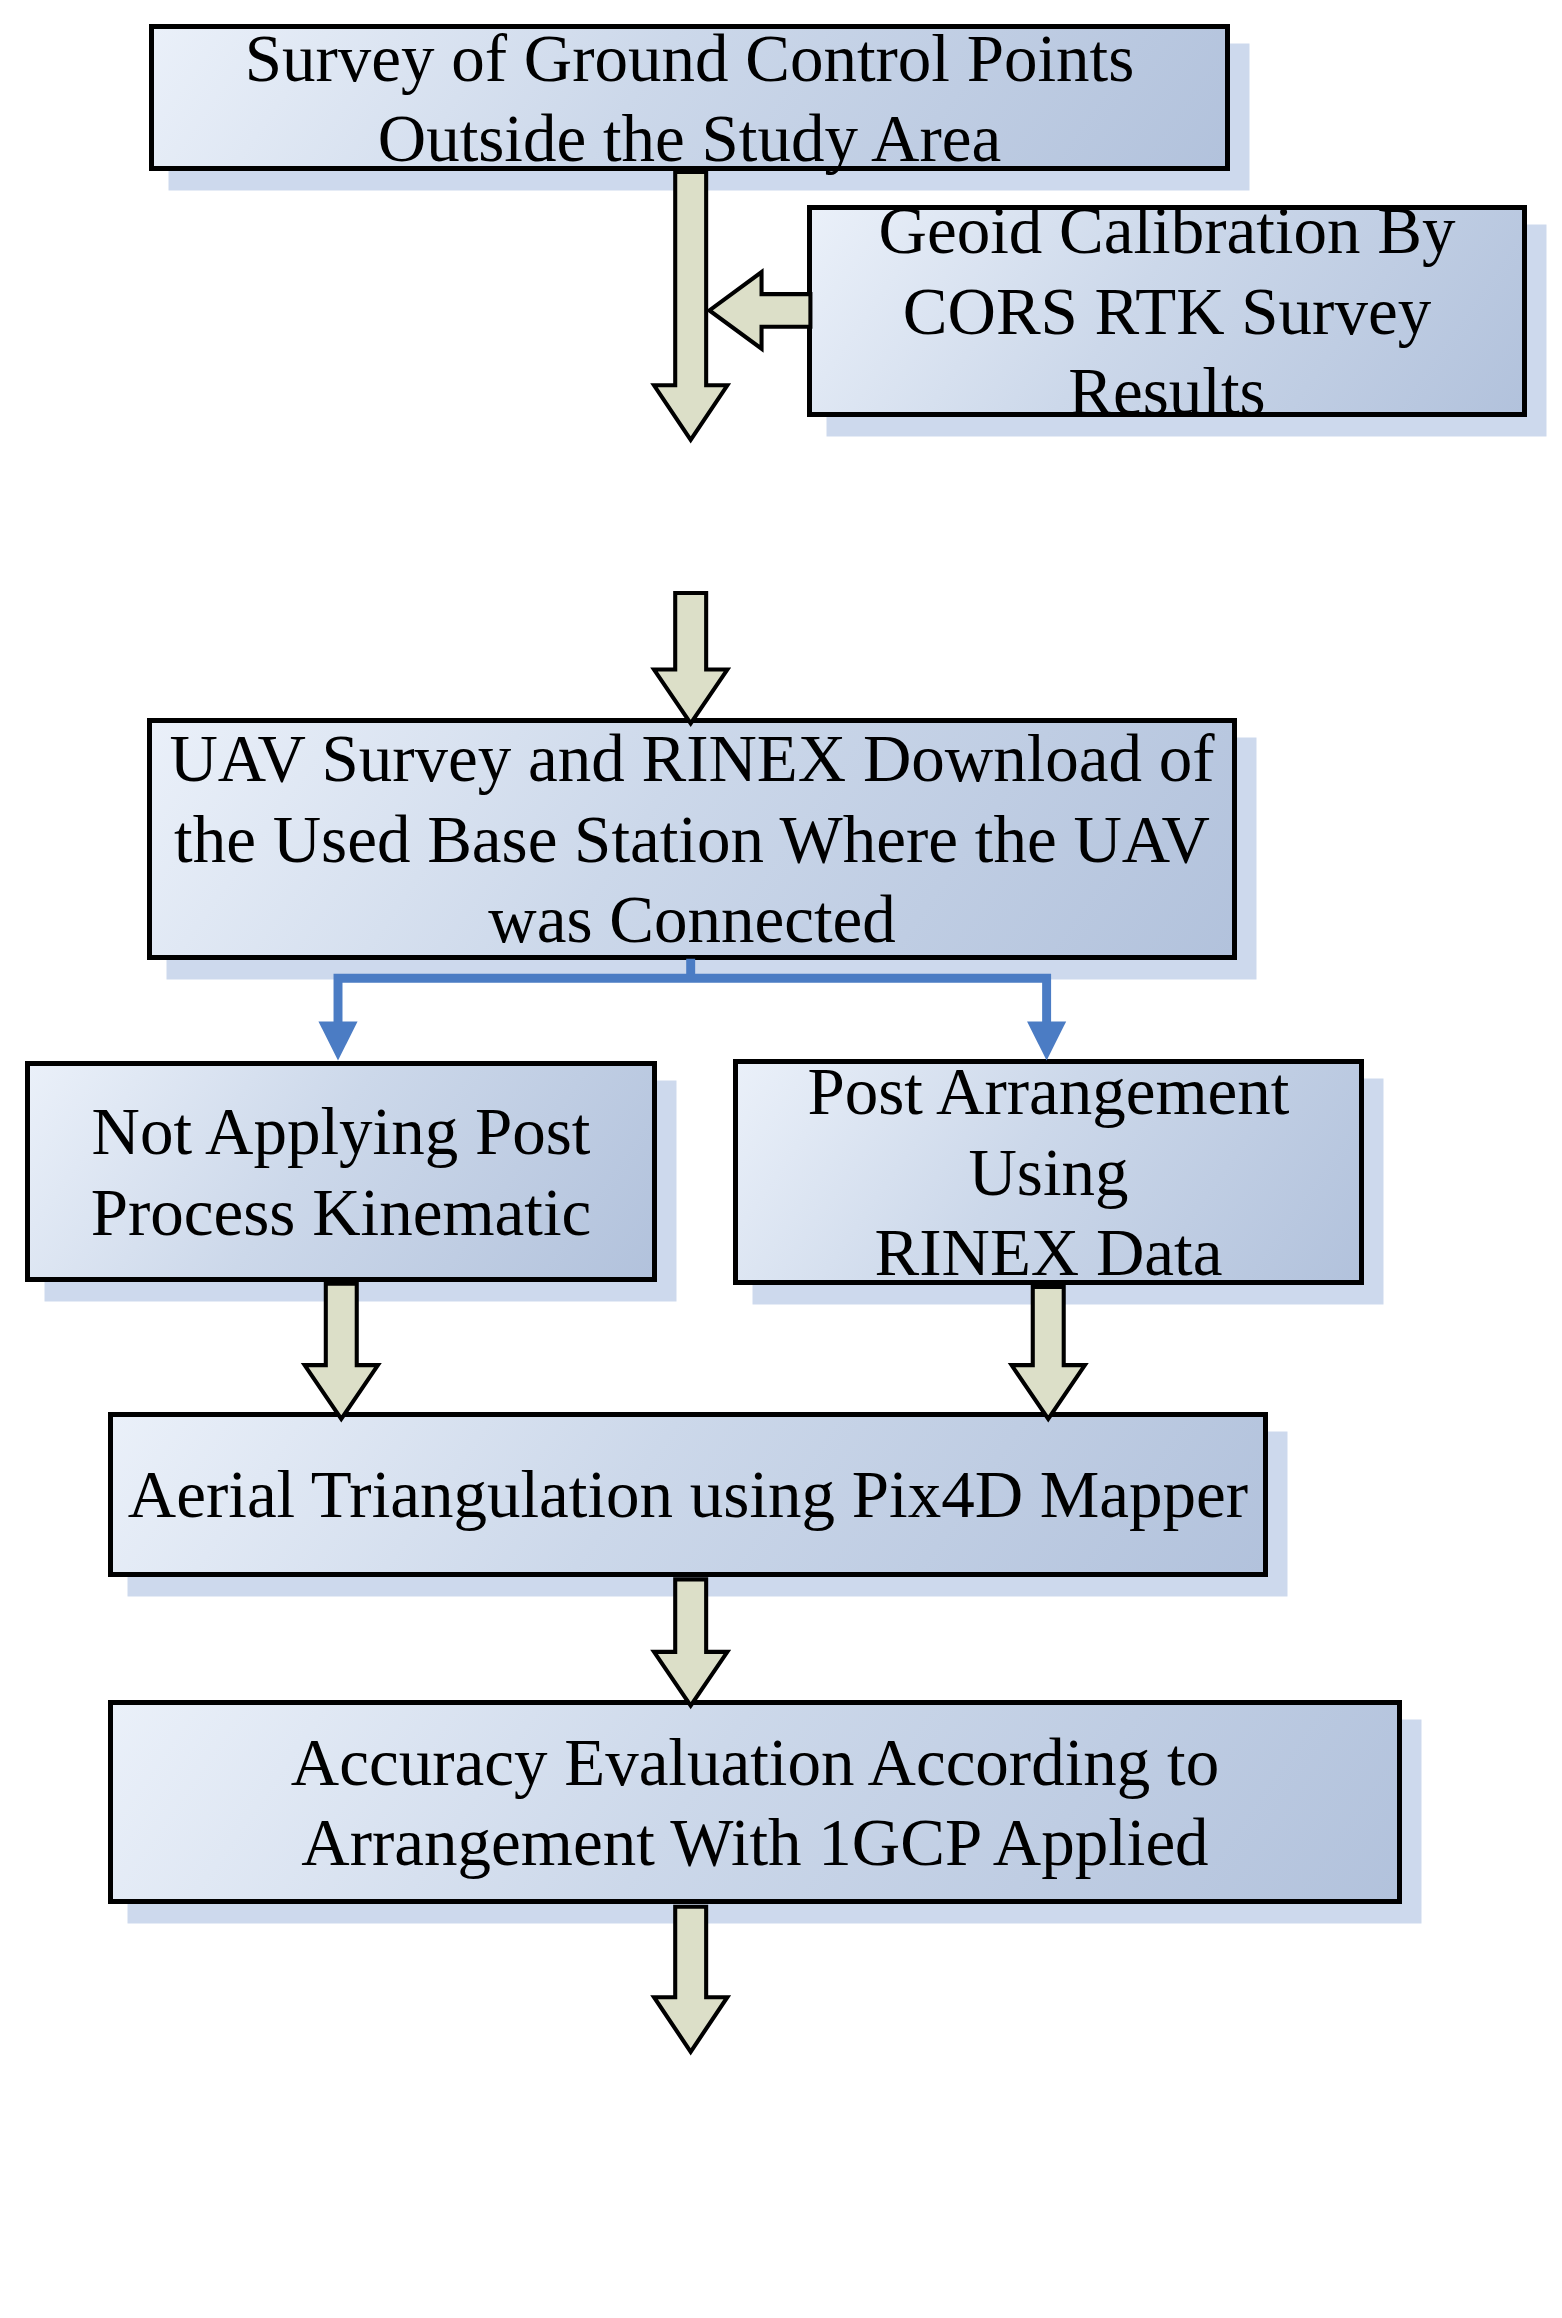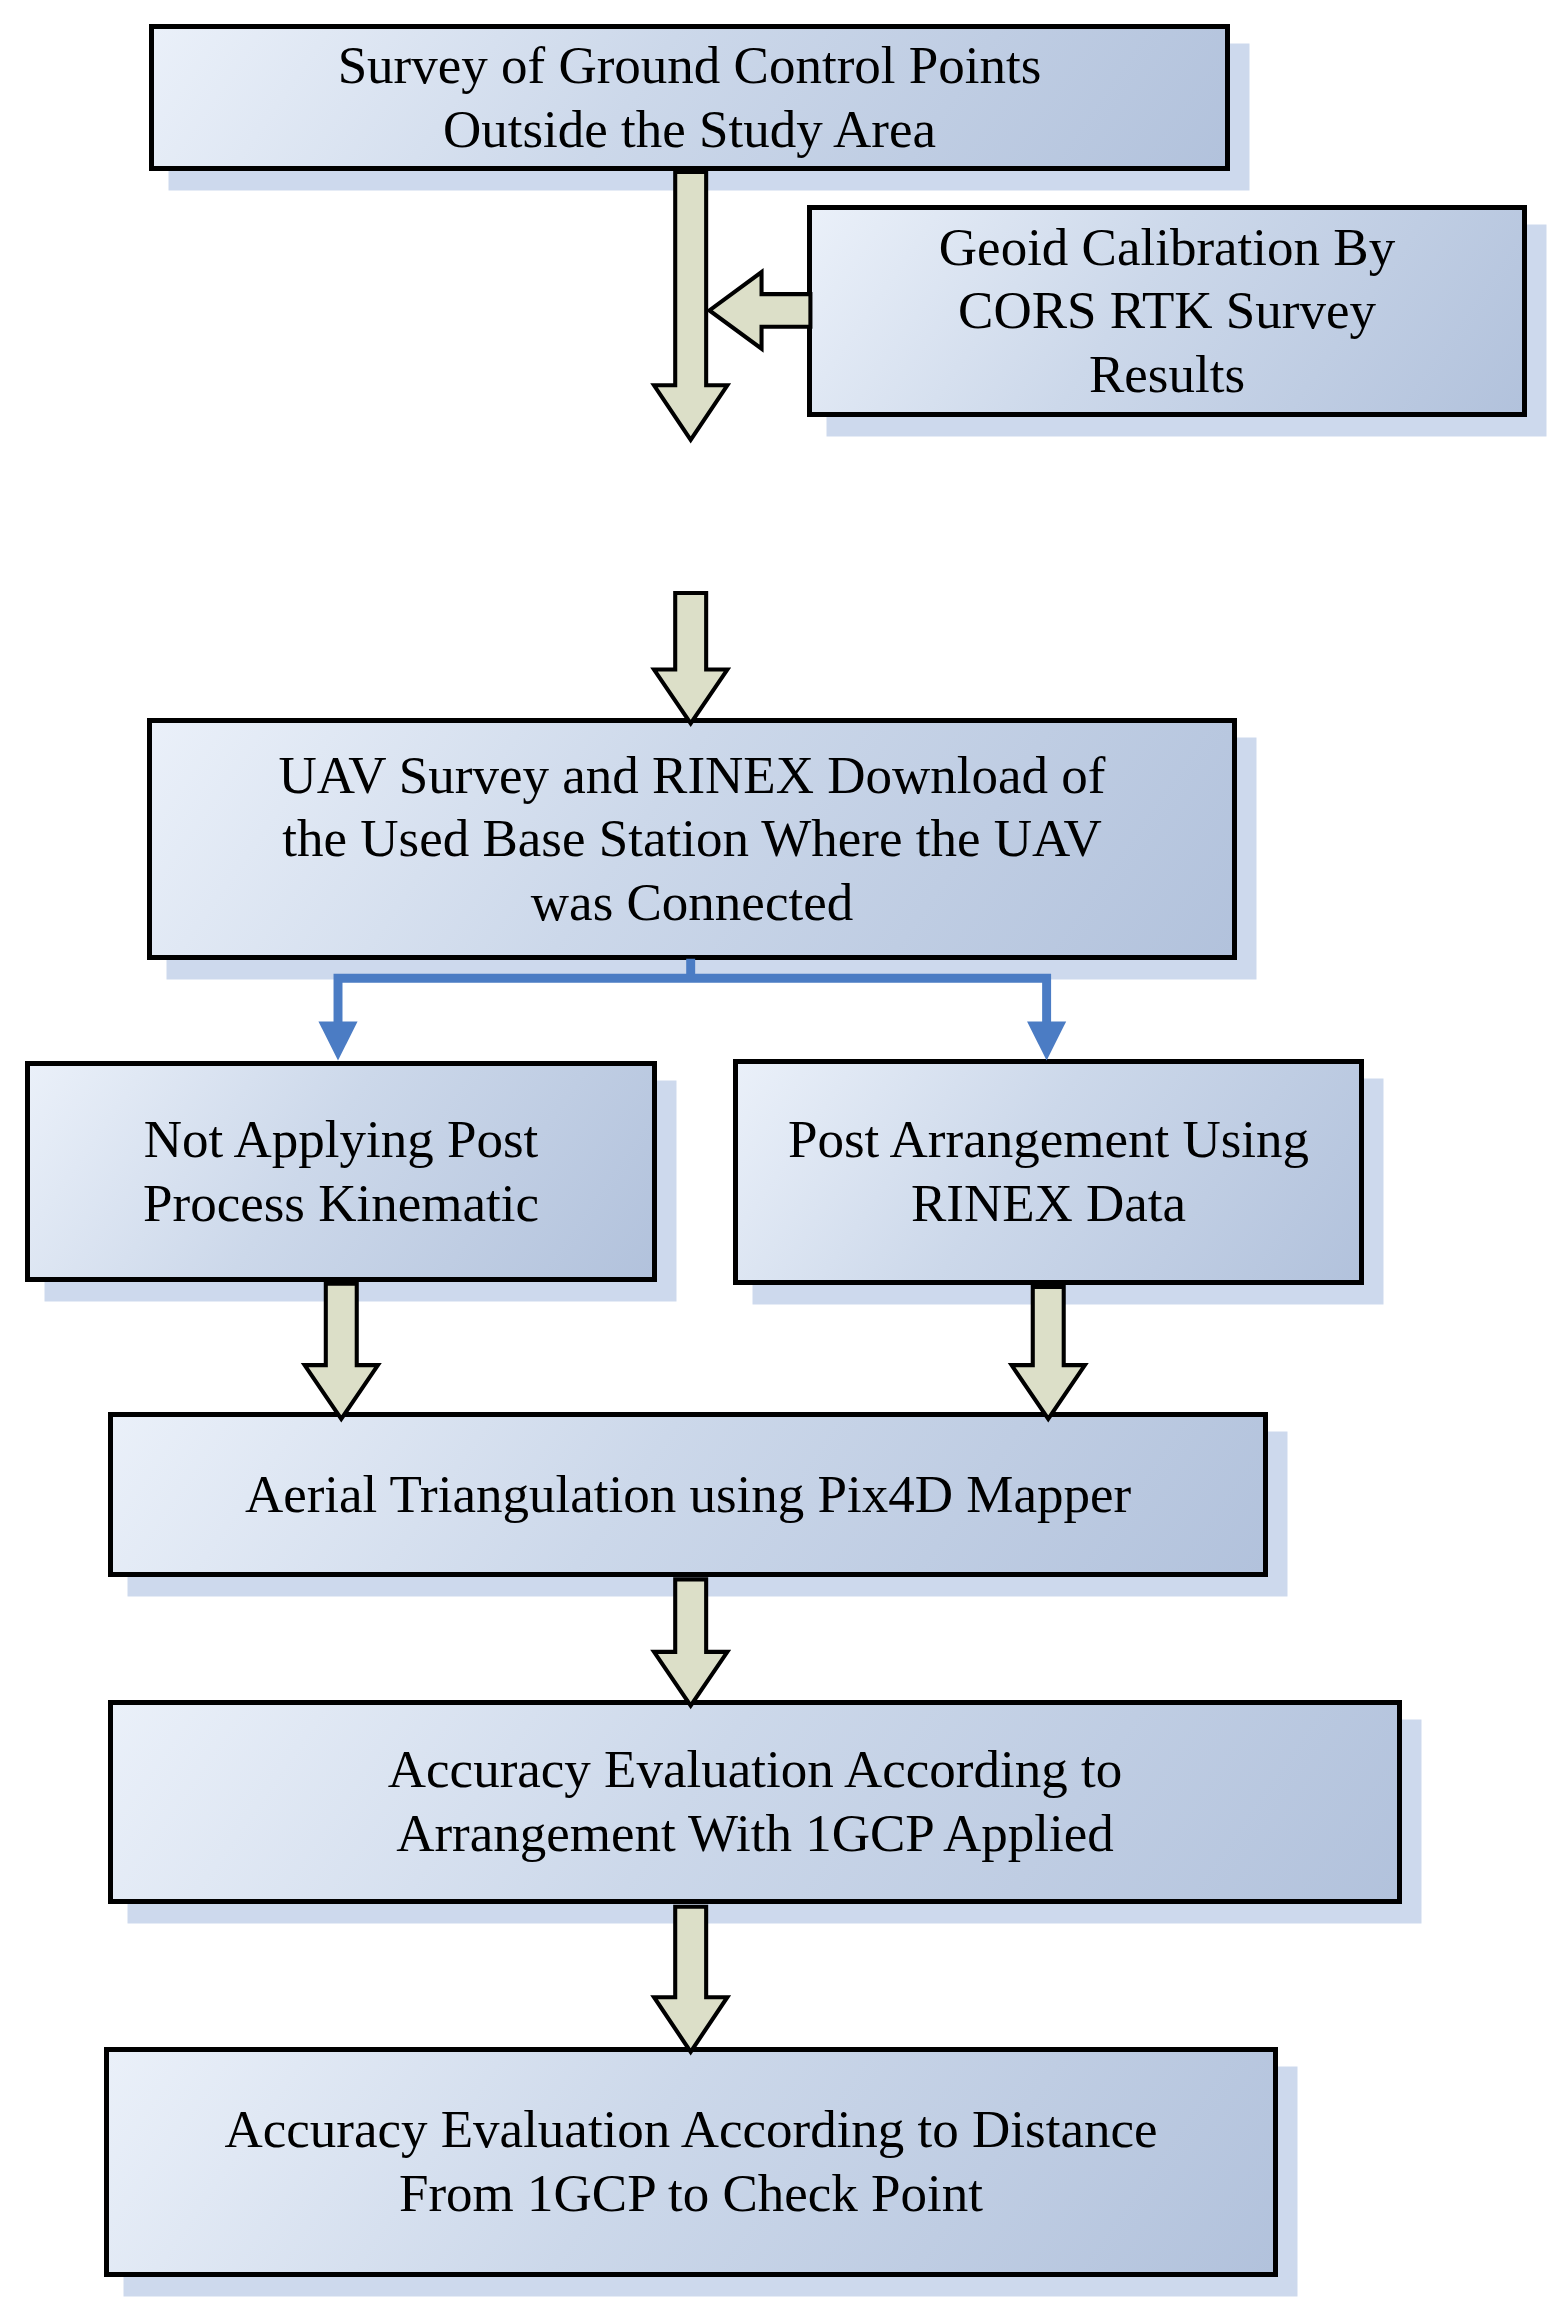--- a/index.html
+++ b/index.html
@@ -15,21 +15,21 @@
     position: absolute;
     box-sizing: border-box;
     border: 5.7px solid #000000;
     background: linear-gradient(125deg, #eaf0f9 0%, #ccd8ea 45%, #b2c2dc 100%);
     box-shadow: 19.5px 19.5px 0 #cdd9ed;
     display: flex;
     align-items: center;
     justify-content: center;
     text-align: center;
     white-space: pre-line;
-    font-size: 53px;
+    font-size: 67px;
     line-height: 1.2;
     color: #000000;
   }
   #arrow-layer {
     position: absolute;
     left: 0; top: 0;
     width: 1563px;
     height: 2319px;
     pointer-events: none;
   }
@@ -58,22 +58,20 @@
 Process Kinematic</div>
 
   <div class="node" style="left:733px; top:1059px; width:631px; height:226px;">Post Arrangement Using
 RINEX Data</div>
 
   <div class="node" style="left:108px; top:1412px; width:1160px; height:165px;">Aerial Triangulation using Pix4D Mapper</div>
 
   <div class="node" style="left:108px; top:1700px; width:1294px; height:204px;">Accuracy Evaluation According to
 Arrangement With 1GCP Applied</div>
 
-  <div class="node" style="left:104px; top:2047px; width:1174px; height:230px;">Accuracy Evaluation According to Distance
-From 1GCP to Check Point</div>
 
   <svg id="arrow-layer" viewBox="0 0 1919 2847" aria-hidden="true">
 
     <polygon class="block-arrow" points="829,211 867,211 867,473 893,473 848,540 803,473 829,473"></polygon>
 
     <polygon class="block-arrow" points="995,361 935,361 935,334 871,381 935,428 935,401 995,401"></polygon>
 
     <polygon class="block-arrow" points="829,728 867,728 867,822 893,822 848,888 803,822 829,822"></polygon>
 
     <g>

